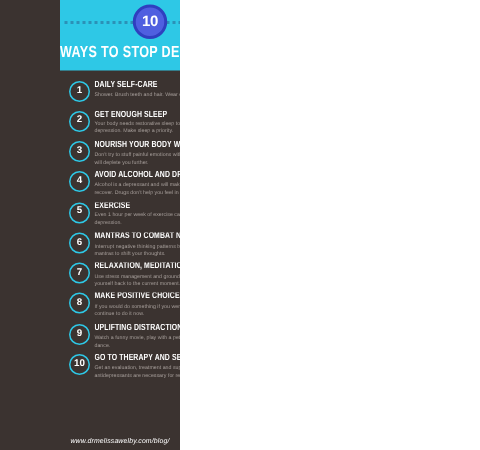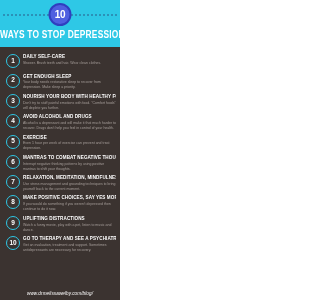--- a/index.html
+++ b/index.html
@@ -12,20 +12,21 @@
     height: 300px;
     overflow: hidden;
     font-family: "Liberation Sans", sans-serif;
   }
   .poster {
     position: relative;
     width: 120px;
     height: 300px;
     background: #3b3330;
     overflow: hidden;
+    padding-left: 40px;
   }
 
   
   .header {
     position: relative;
     height: 47px;
     background: #2ec8e6;
     overflow: hidden;
   }
   .dash-rule {

